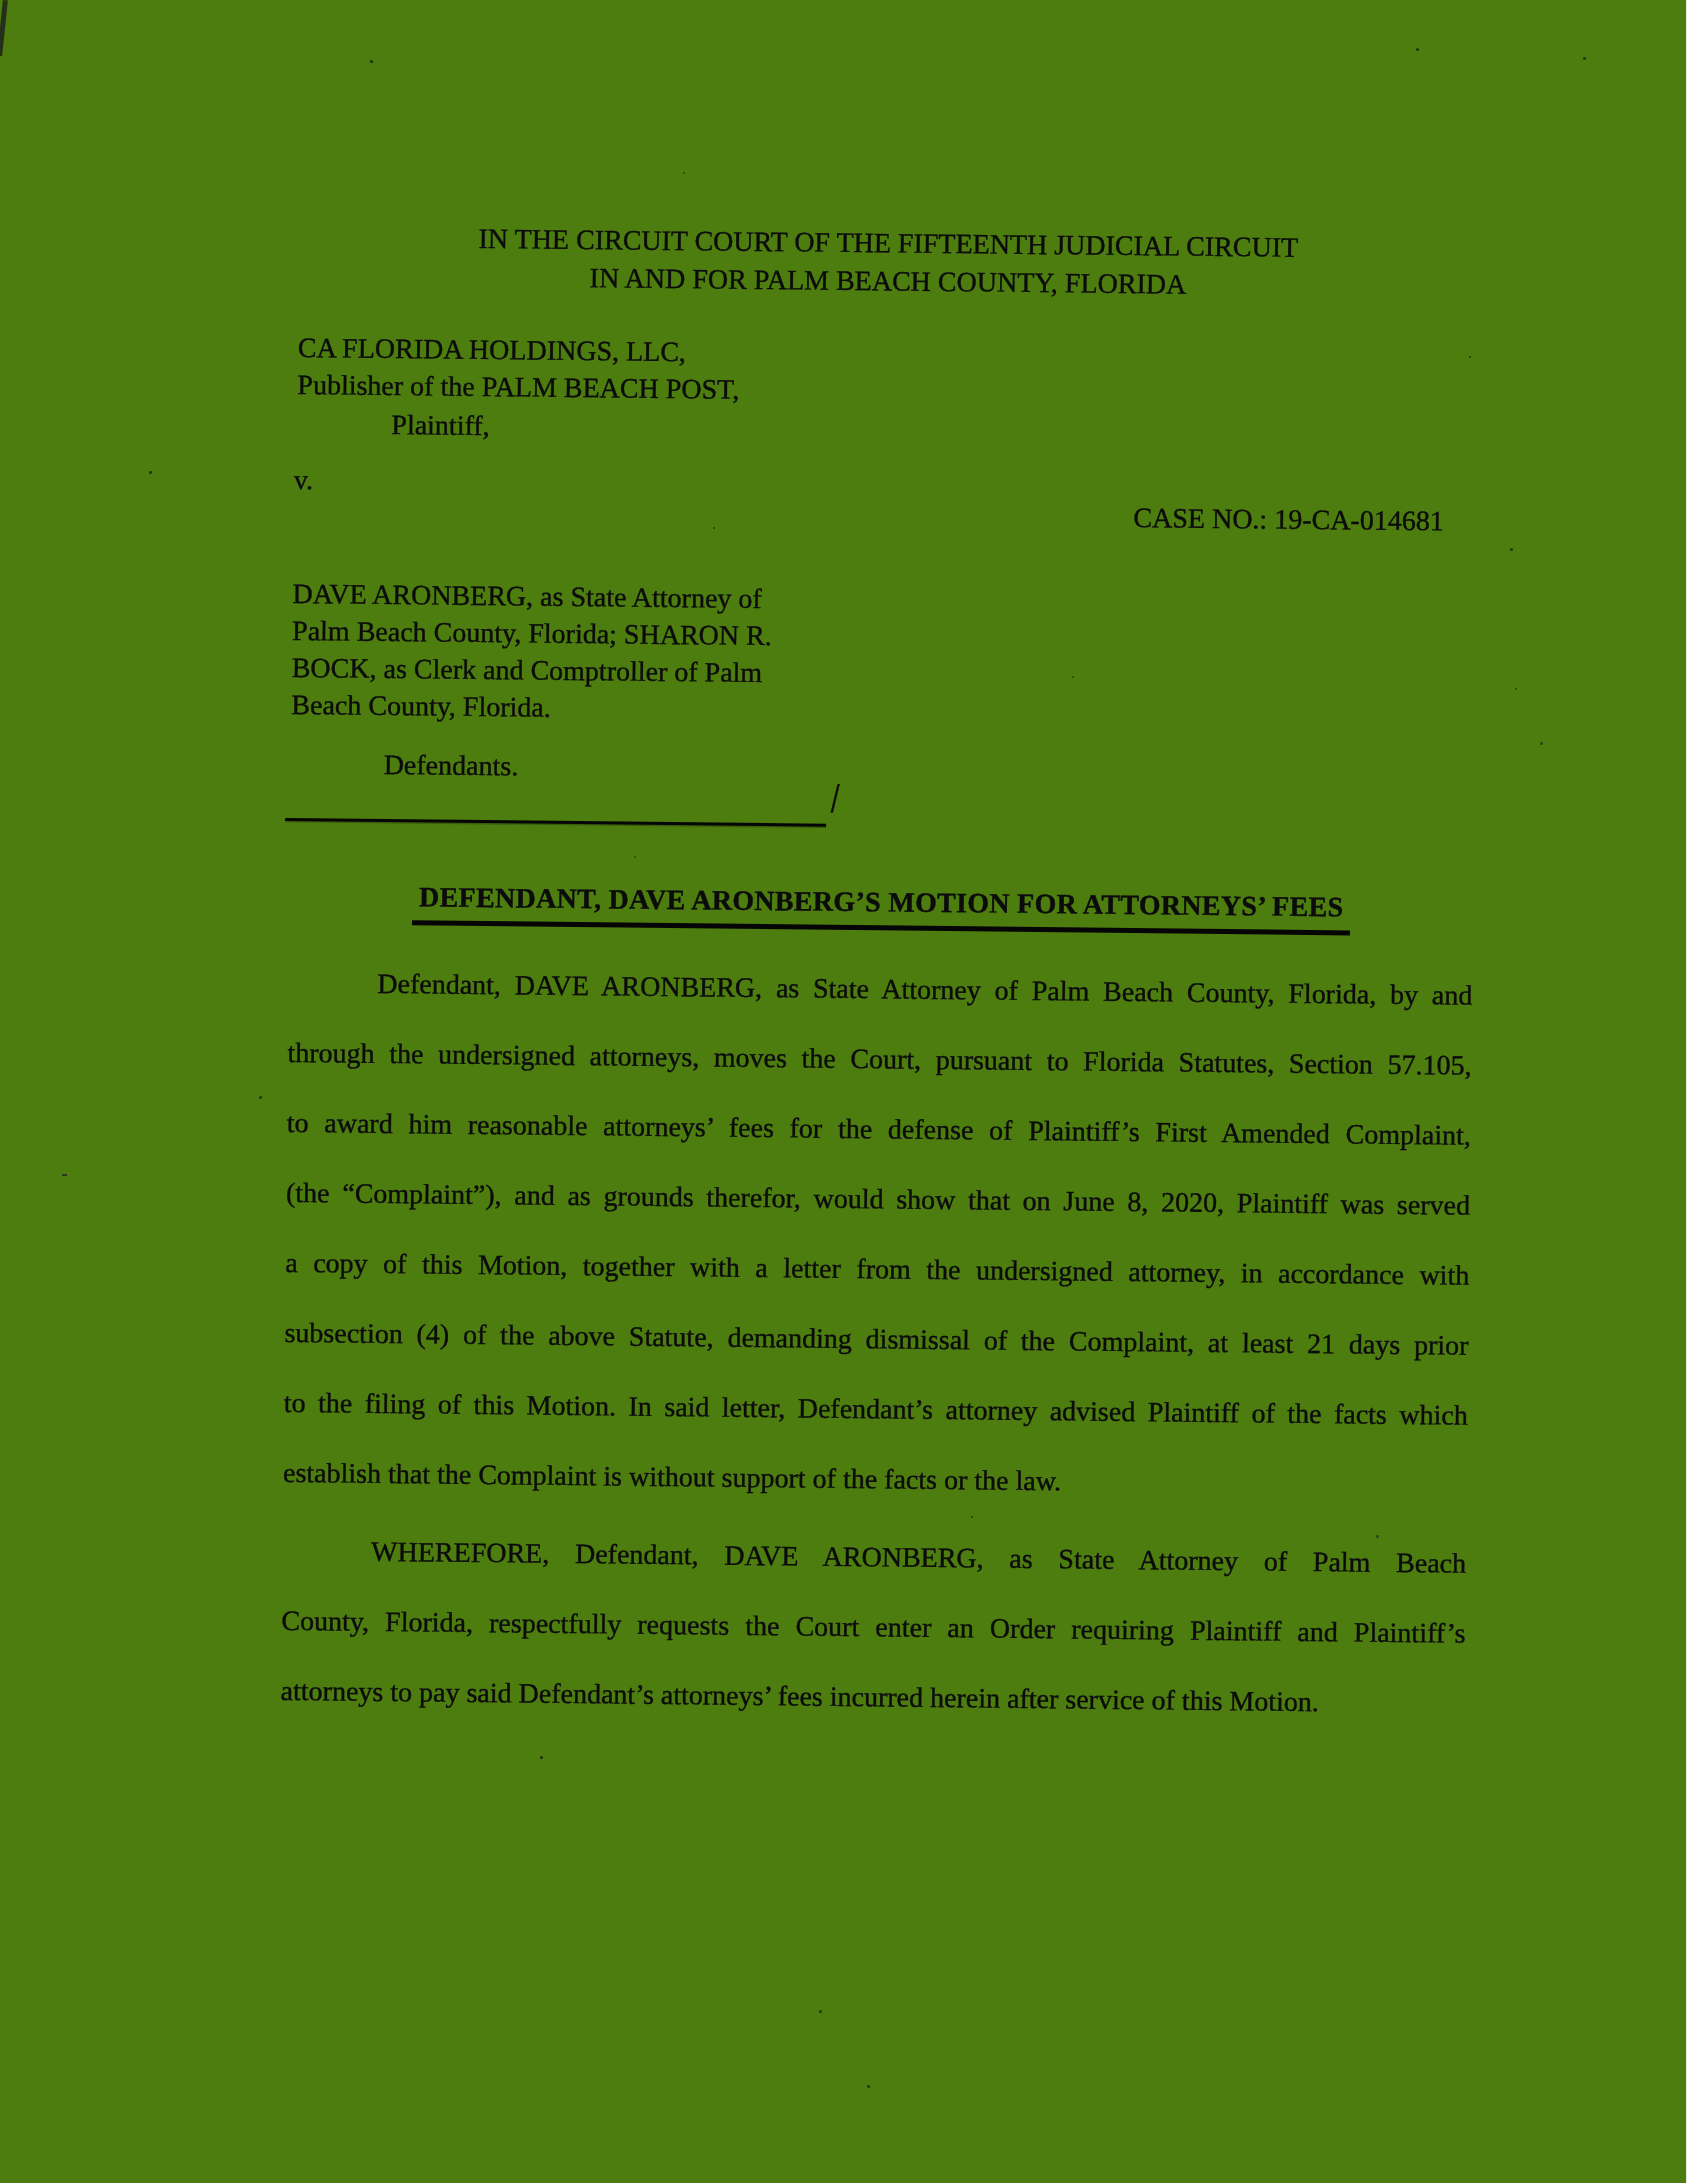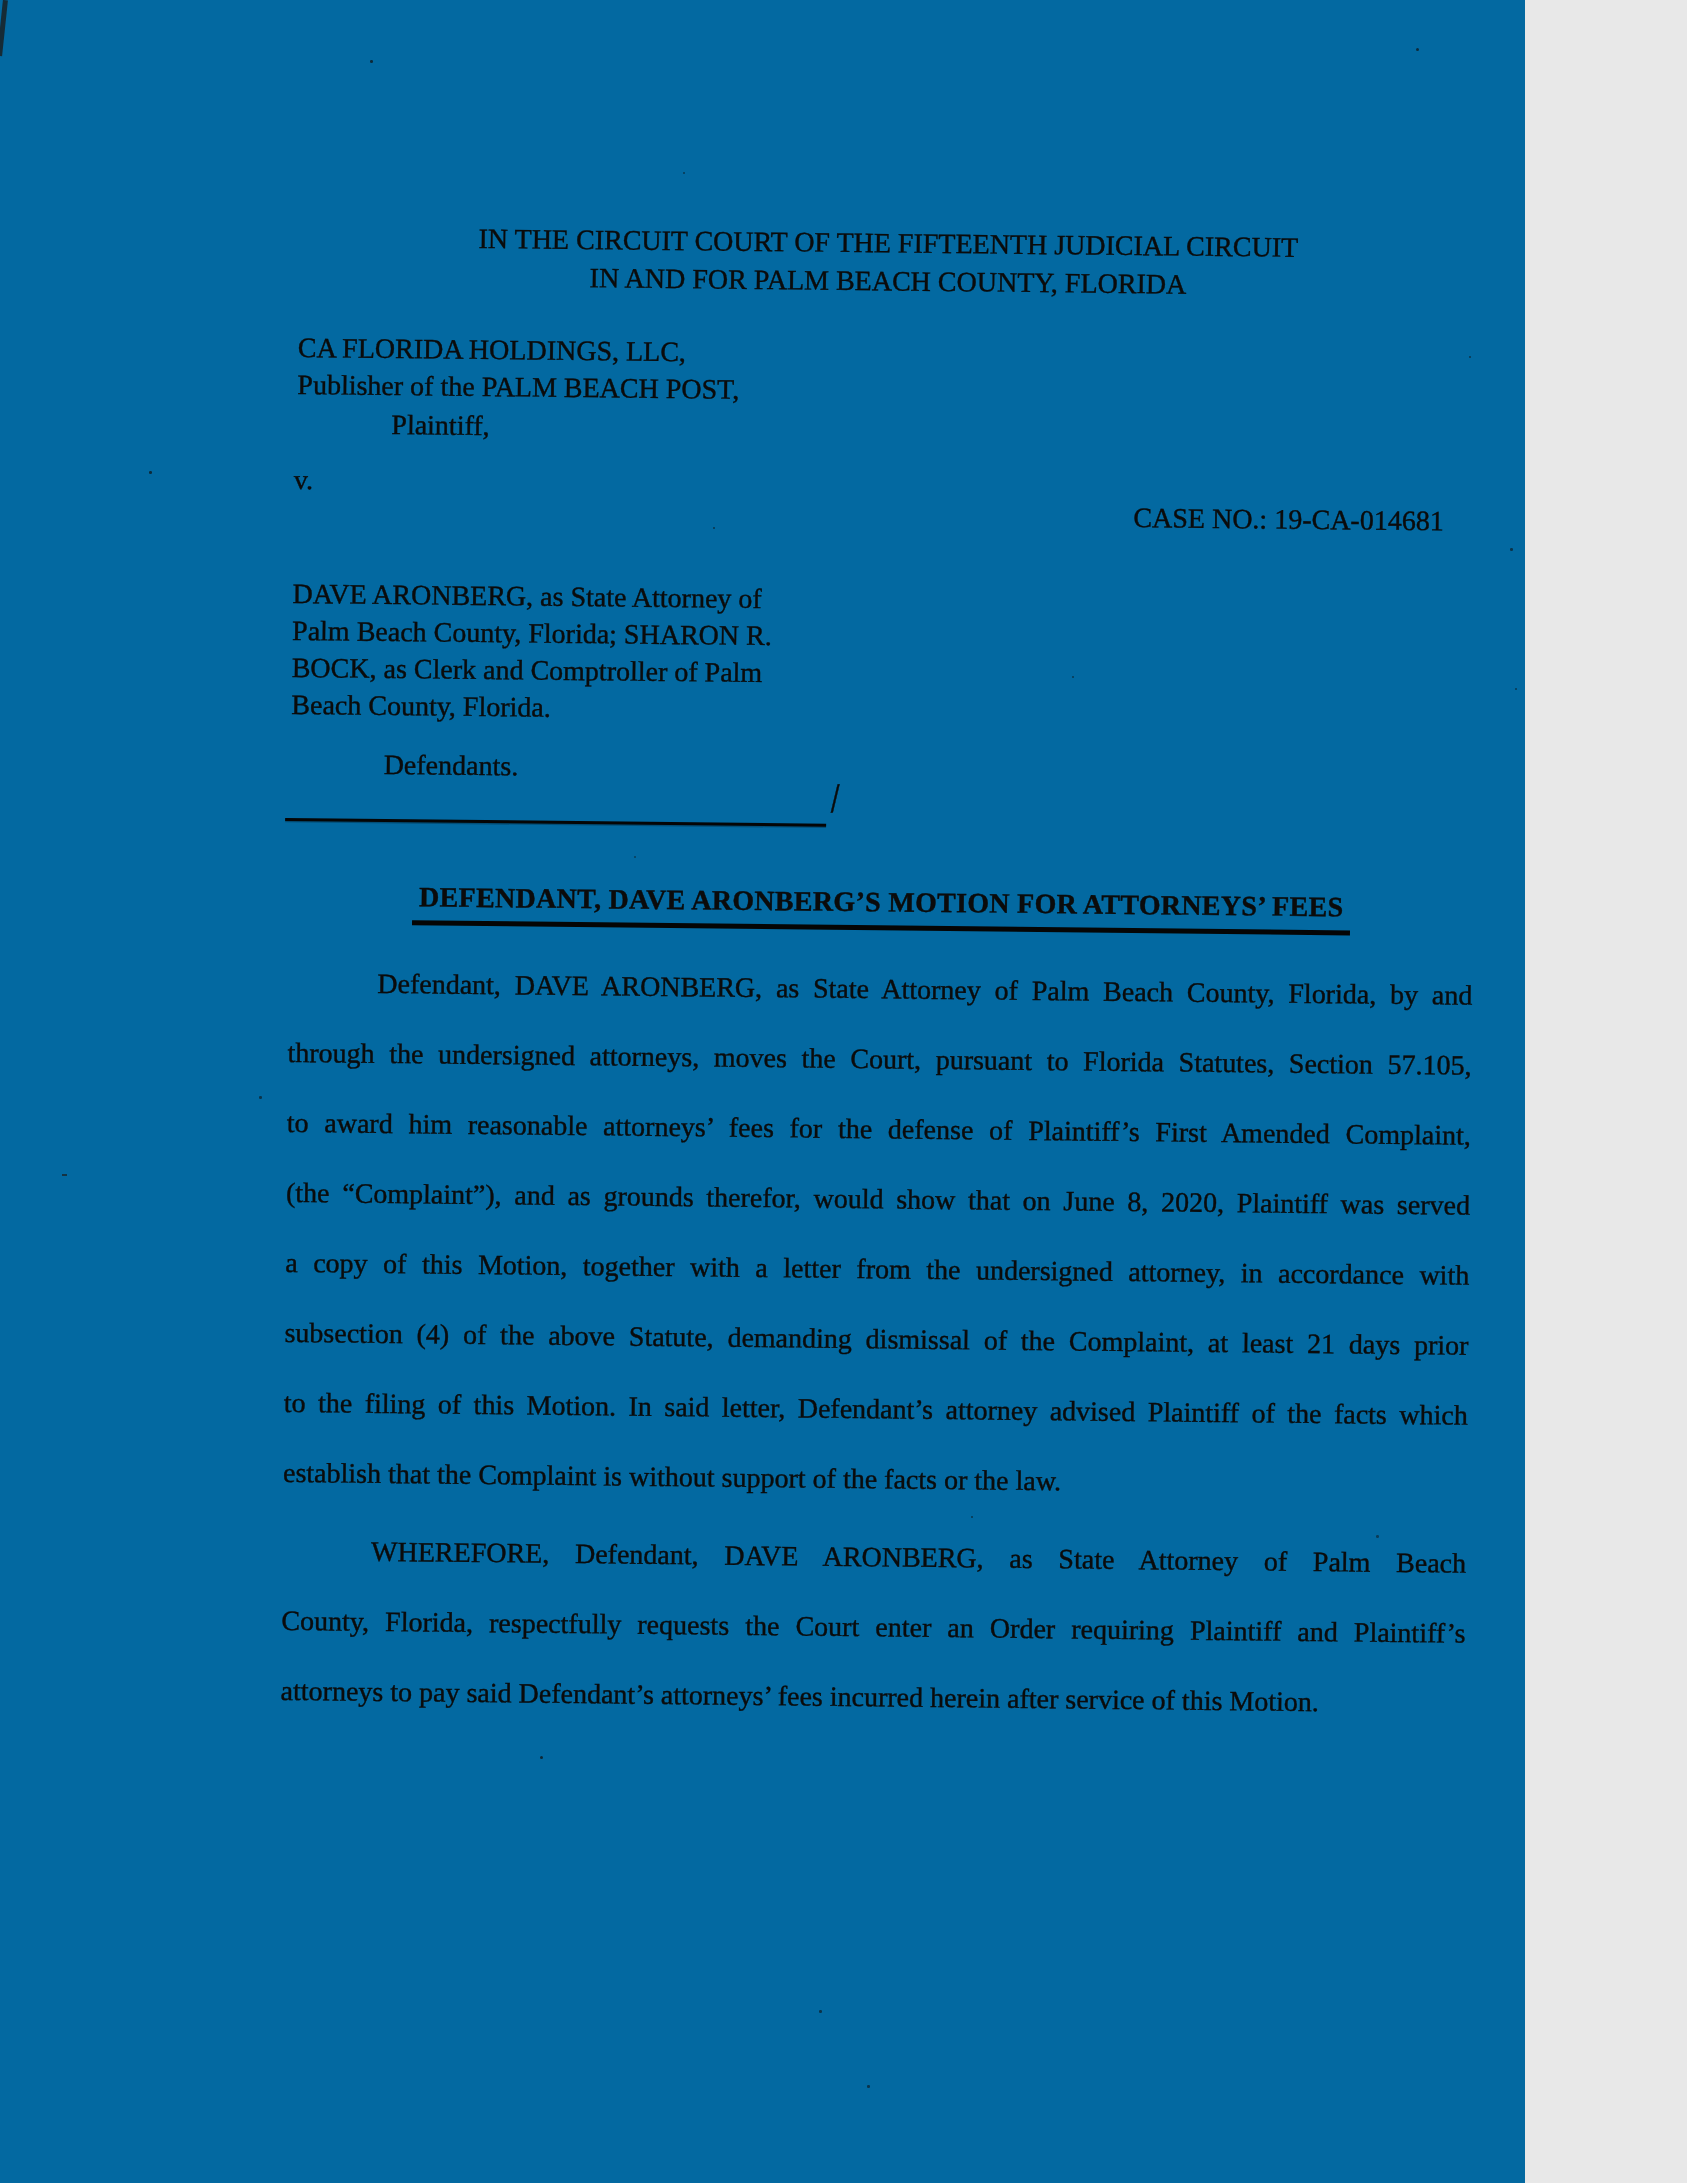--- a/index.html
+++ b/index.html
@@ -1,19 +1,19 @@
 <!DOCTYPE html>
 <html style="font-size:10.6px"><head>
 <meta charset="utf-8">
 <style>
   html,body{margin:0;padding:0;background:#e8e8e8;}
   .page{
     position:relative;
-    width:1525px;height:2183px;
-    background:#0369a1;
+    width:1686px;height:2183px;
+    background:#4d7c0f;
     overflow:hidden;
     font-family:"Liberation Serif","DejaVu Serif",serif;
     color:#0b0b0b;
     -webkit-text-stroke:0.4px #0b0b0b;
   }
   .content{
     position:absolute;left:299px;top:0;width:1184px;height:2183px;
     transform:rotate(0.62deg);
     transform-origin:0 0;
     font-size:28px;

